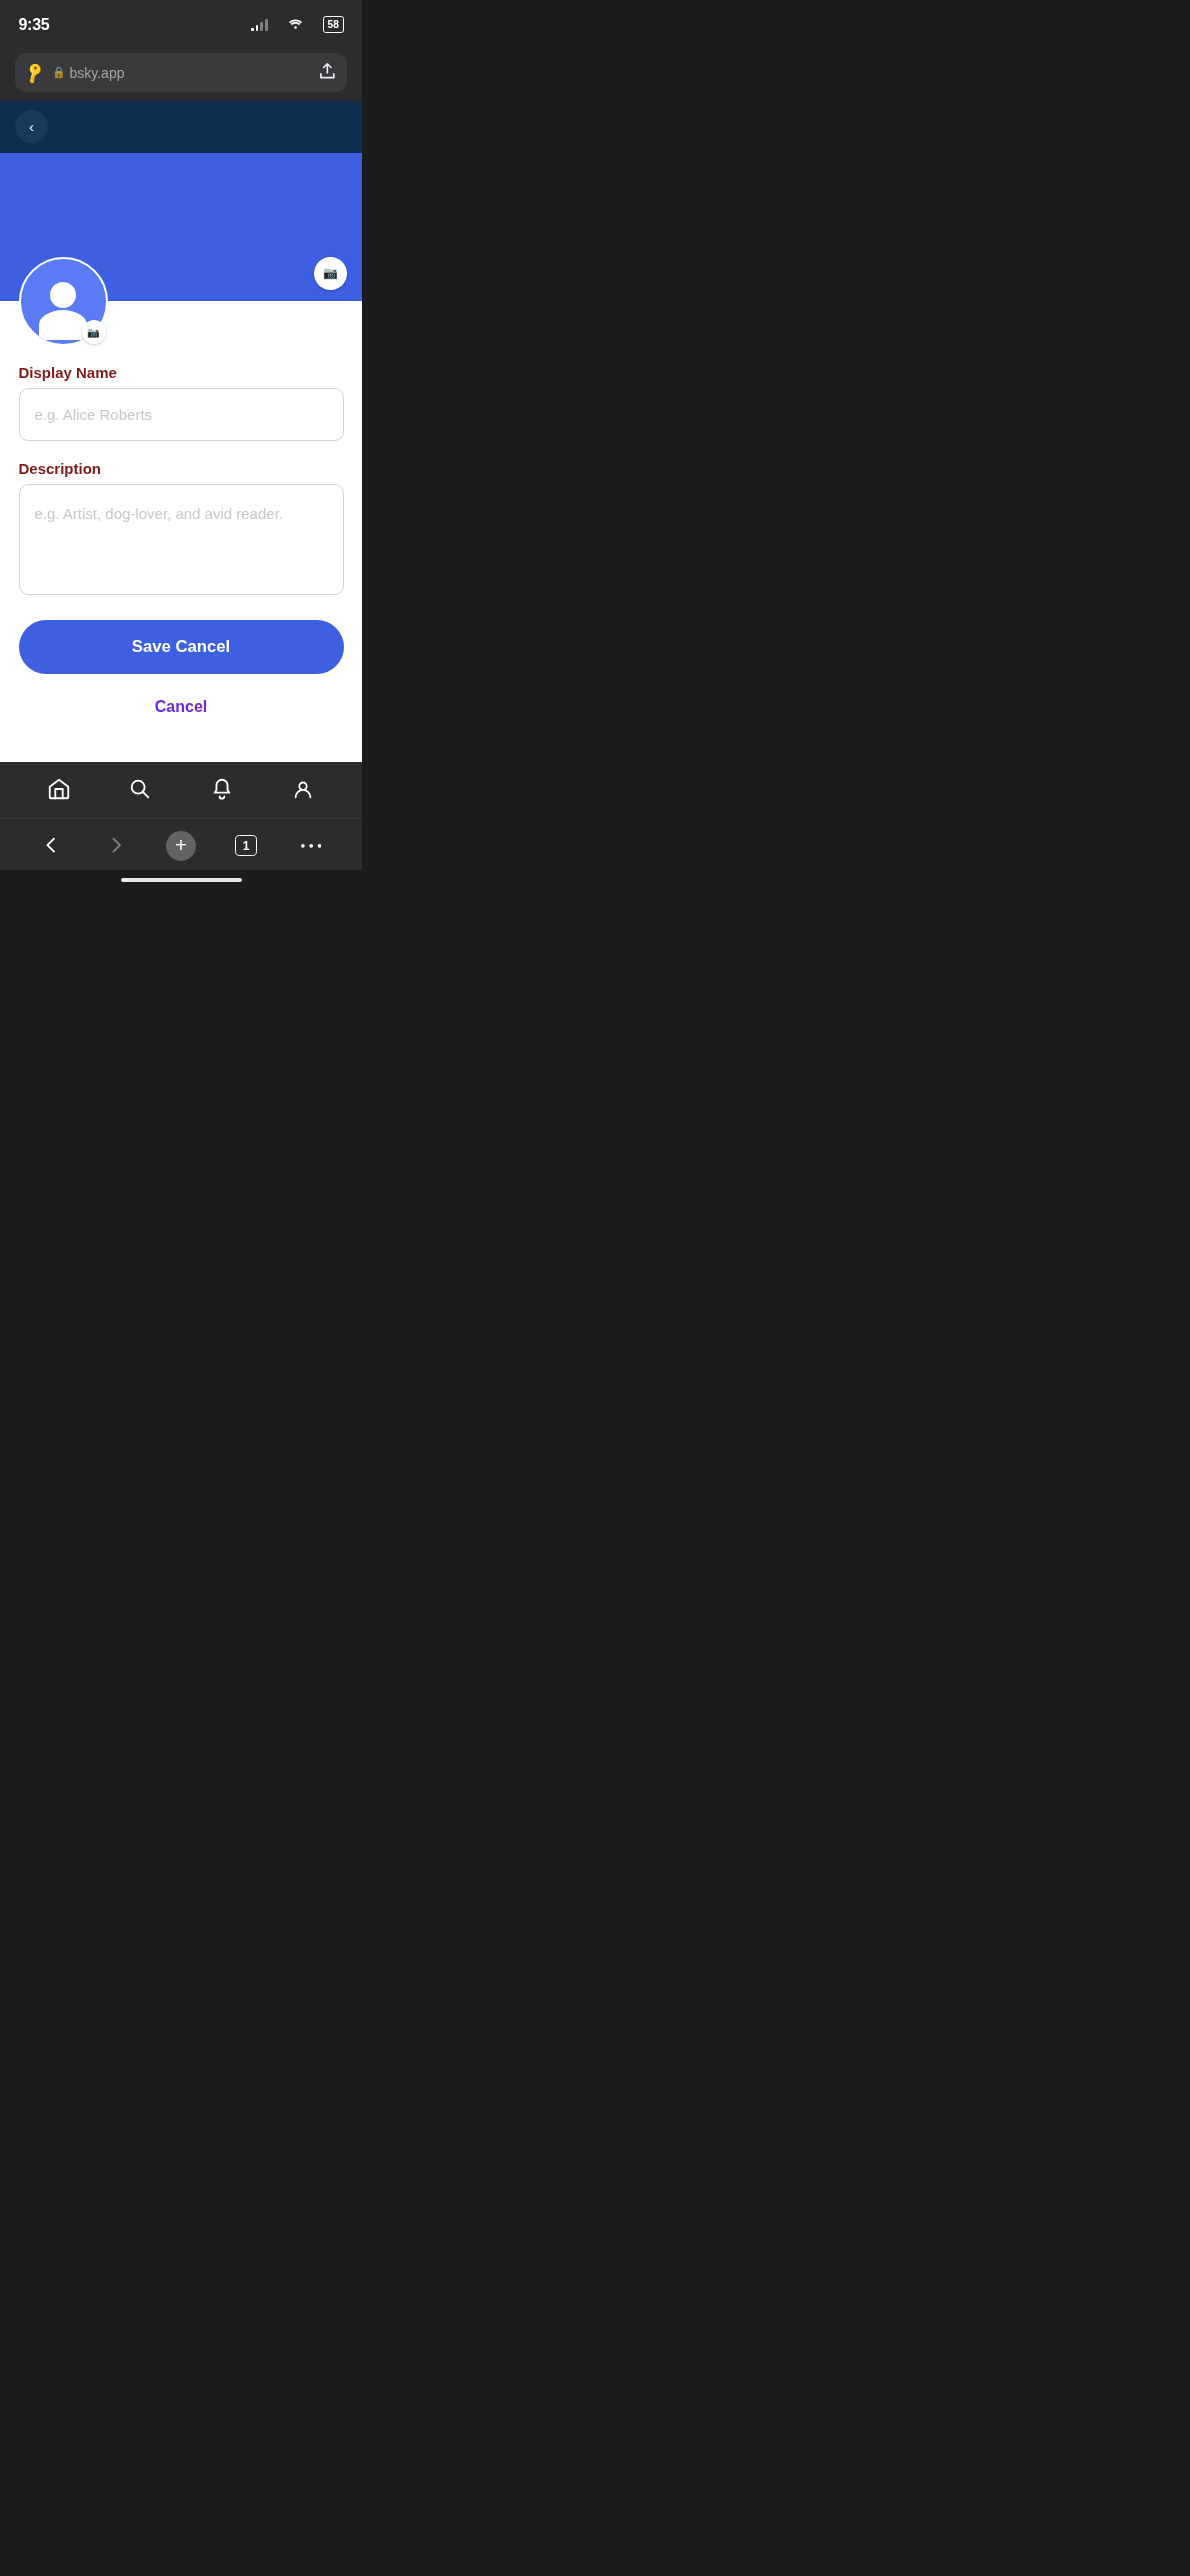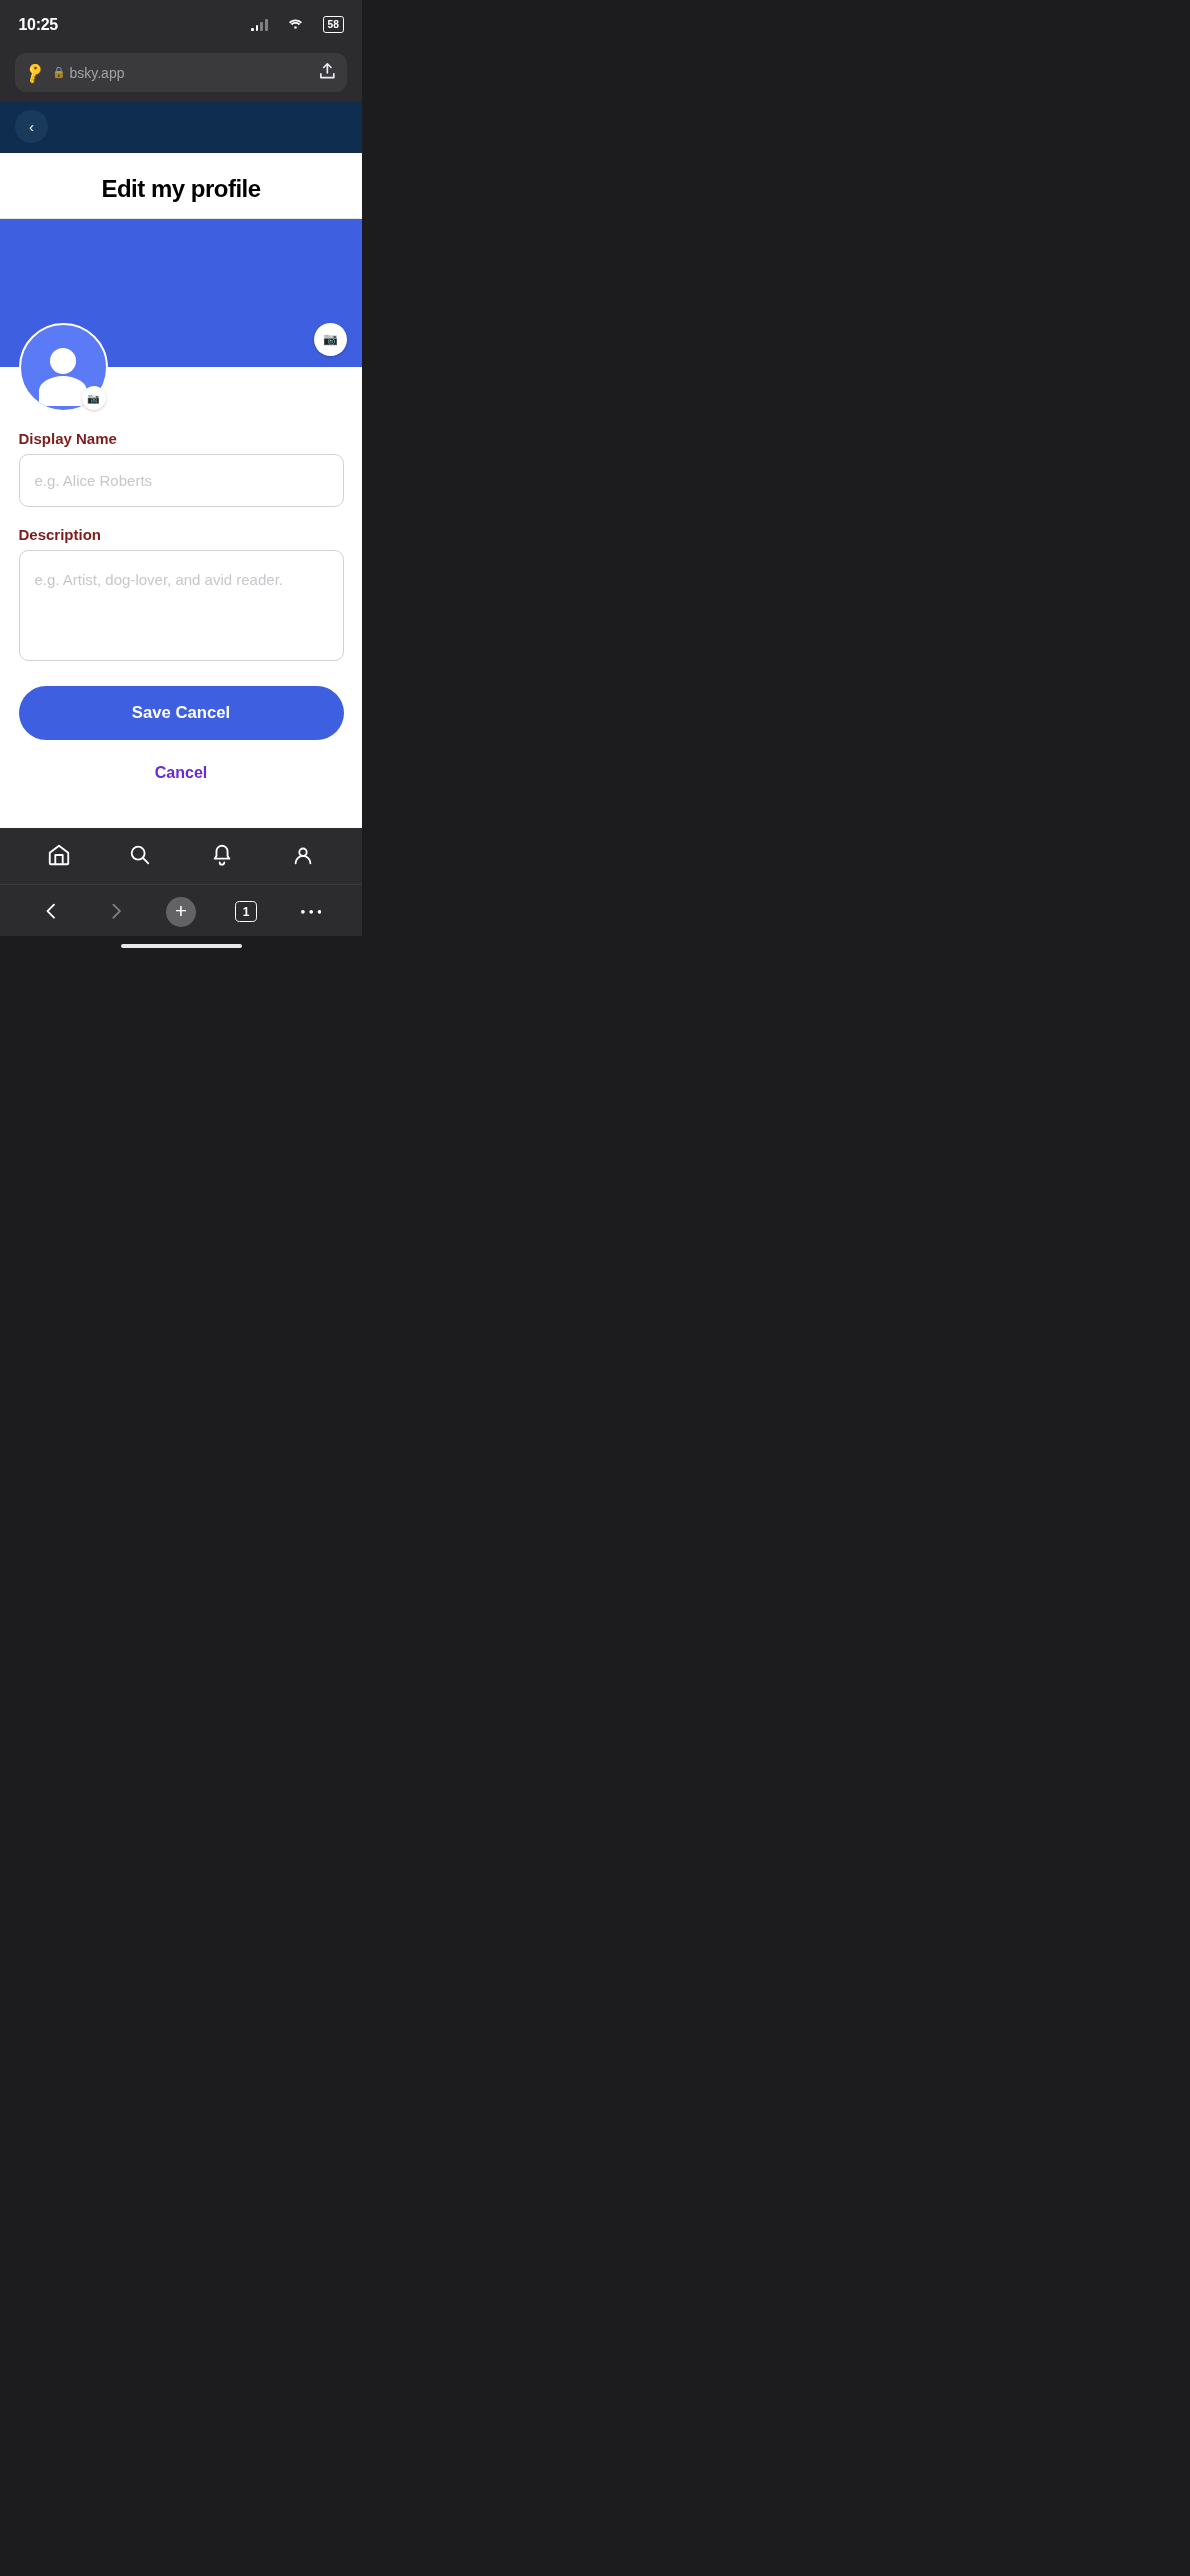--- a/index.html
+++ b/index.html
@@ -376,21 +376,21 @@
       height: 4.6px;
       background: white;
       border-radius: 2.8px;
       opacity: 0.9;
     }
   </style>
 </head>
 <body>
 
 <div class="status-bar">
-  <span class="status-time">10:25</span>
+  <span class="status-time">9:35</span>
   <div class="status-icons">
     <div class="signal-bars">
       <span></span>
         <span></span>
         <span></span>
         <span></span>
     </div>
     <span class="wifi-icon">
       
       <svg width="15" height="11" viewBox="0 0 24 18" fill="white">
@@ -424,23 +424,20 @@
 </div>
 
 <div class="browser-nav">
   <div class="back-btn">
     <span class="back-chevron">‹</span>
   </div>
 </div>
 
 <div class="main-content">
 
-  <div class="page-title-section">
-    <h1 class="page-title">Edit my profile</h1>
-  </div>
 
   <div class="cover-section">
     <div class="cover-camera-btn">
       <span class="camera-emoji">📷</span>
     </div>
     <div class="avatar-wrapper">
       <div class="avatar-circle">
         <div class="avatar-person">
           <div class="avatar-head"></div>
           <div class="avatar-body"></div>

